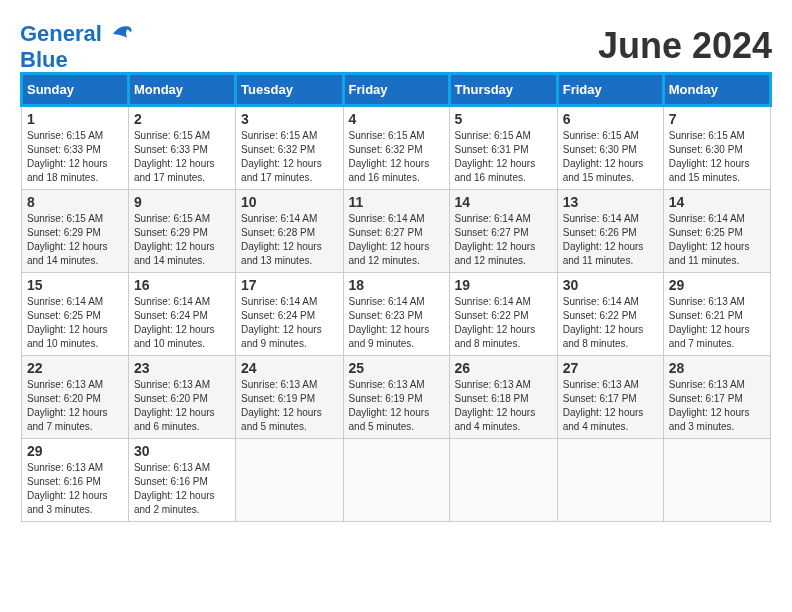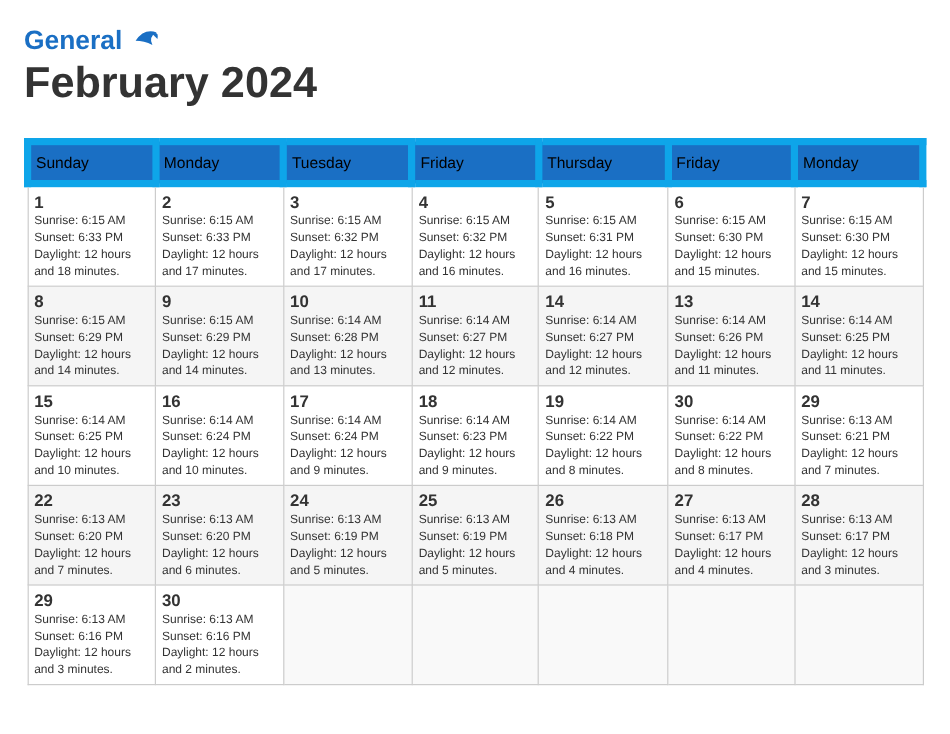--- a/index.html
+++ b/index.html
@@ -6,23 +6,22 @@
     body {
       font-family: Arial, sans-serif;
       background: #fff;
       width: 792px;
       min-height: 612px;
       padding: 20px;
     }
     .header {
       display: flex;
       justify-content: space-between;
-      align-items: flex-start;
-      margin-bottom: 25px;
-      flex-direction: column;
+      align-items: center;
+      margin-bottom: 0;
     }
     .logo {
       display: flex;
       align-items: center;
     }
     .logo-text {
       font-size: 22px;
       font-weight: bold;
       color: #333;
       line-height: 1.1;
@@ -47,26 +46,26 @@
       font-size: 15px;
       color: #555;
     }
     table {
       width: 100%;
       border-collapse: collapse;
       font-size: 11px;
     }
     thead tr th {
       background: #1a6fc4;
-      color: #000000;
+      color: #ffffff;
       padding: 7px 4px;
       font-size: 13px;
-      font-weight: normal;
+      font-weight: bold;
       text-align: left;
-      border: 6px solid #0ea5e9;
+      border: 3px solid #0ea5e9;
     }
     tbody tr td {
       border: 1px solid #ccc;
       vertical-align: top;
       padding: 4px 5px;
       width: 113px;
       height: 80px;
       background: #fff;
     }
     tbody tr:nth-child(even) td {
@@ -99,24 +98,25 @@
     <div>
       <div style="display:flex;align-items:center;">
         <div class="logo-text">
           <span>General</span>
         </div>
         <svg class="logo-bird" viewBox="0 0 40 40">
           <path d="M10 20 Q20 5 35 10 Q25 15 30 25 Q20 20 10 20Z" fill="#1a6fc4"></path>
           <path d="M30 12 Q38 8 36 18 Q32 14 30 12Z" fill="#1a6fc4"></path>
         </svg>
       </div>
+      <div class="logo-text" style="color:#1a6fc4;">Blue</div>
     </div>
   </div>
   <div class="title-block">
-    <div class="month-title">February 2024</div>
+    <div class="month-title">June 2024</div>
   </div>
 </div>
 
 <table>
   <thead>
     <tr>
     <th>Sunday</th>
         <th>Monday</th>
         <th>Tuesday</th>
         <th>Friday</th>

